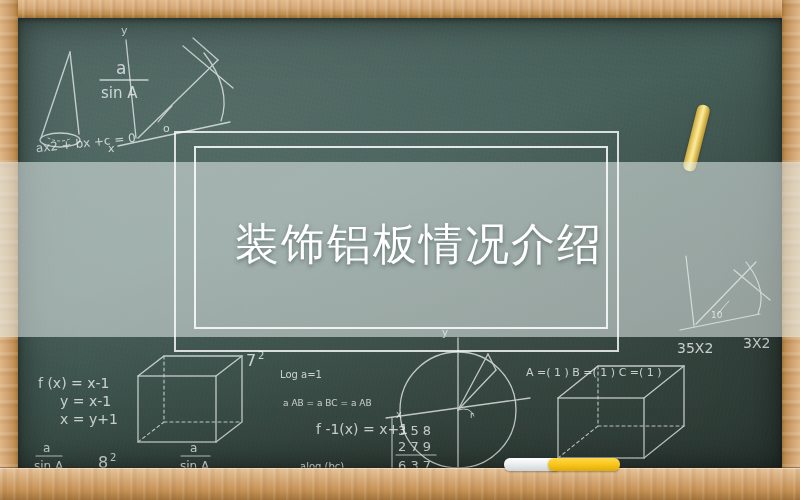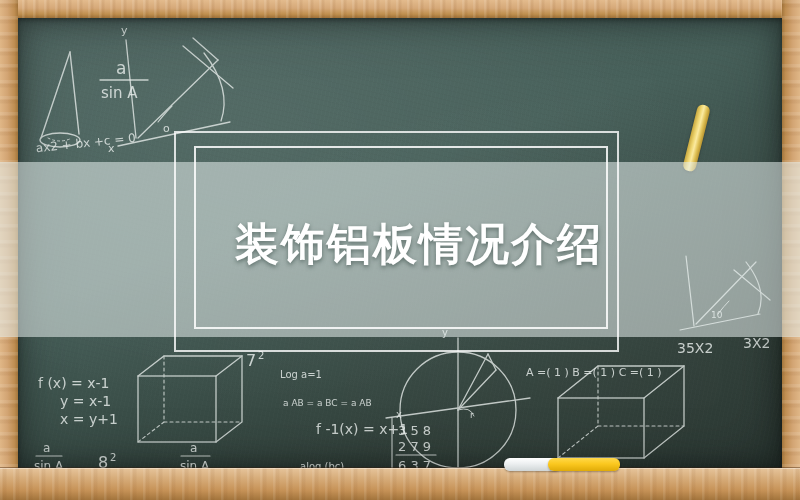--- a/index.html
+++ b/index.html
@@ -96,21 +96,21 @@
     position:absolute;left:174px;top:131px;width:441px;height:217px;
     border:2px solid rgba(255,255,255,.80);
   }
   .deco-inner{
     position:absolute;left:194px;top:146px;width:410px;height:179px;
     border:2px solid rgba(255,255,255,.85);
   }
   .title{
     position:absolute;left:0;right:0;top:215px;
     text-align:center;
-    font-size:44px;font-weight:bold;letter-spacing:2px;
+    font-size:44px;font-weight:normal;letter-spacing:2px;
     color:#ffffff;
     font-family:"DejaVu Sans","Liberation Sans",sans-serif;
     text-shadow:0 2px 4px rgba(40,60,55,.55);
     white-space:nowrap;
     margin-left:38px;
   }
 
   
   .yellow-chalk{
     position:absolute;left:672px;top:86px;width:13px;height:68px;

